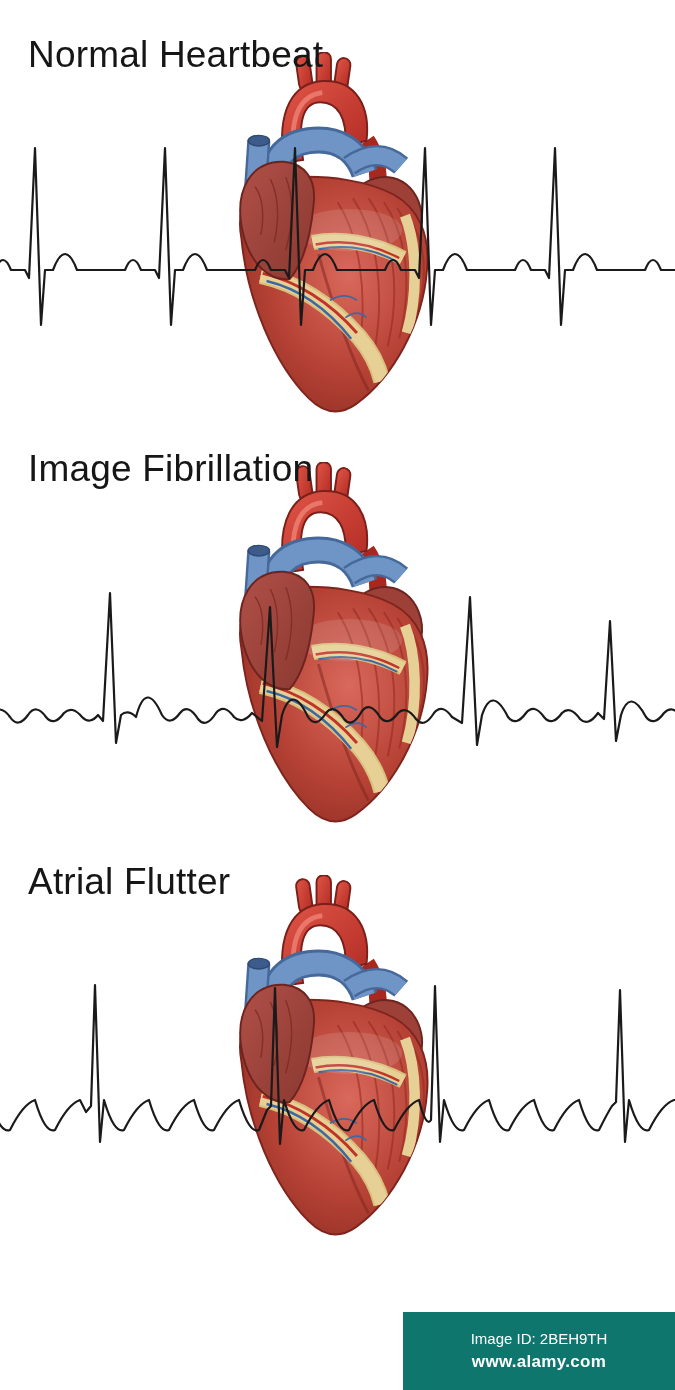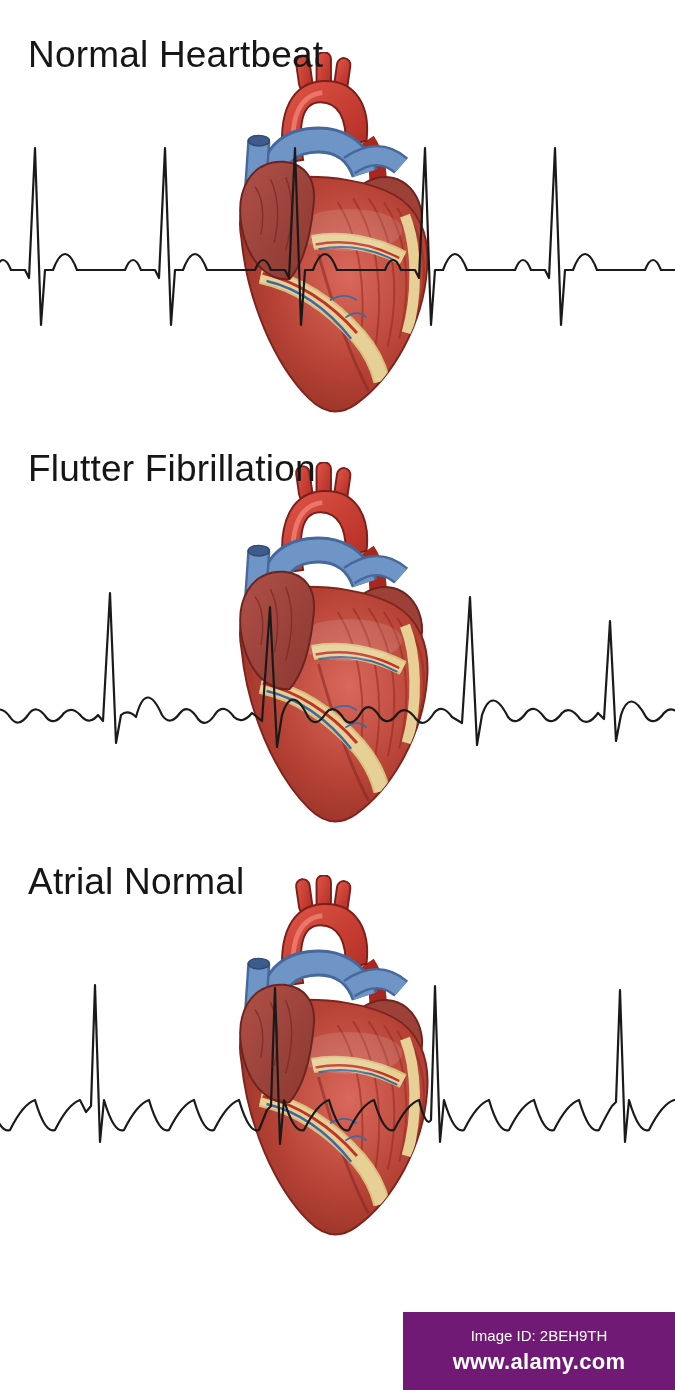--- a/index.html
+++ b/index.html
@@ -7,25 +7,25 @@
     position:relative;width:675px;height:1390px;background:#fff;overflow:hidden;
     font-family:"Liberation Sans", sans-serif;
   }
   .panel-label{
     position:absolute;left:28px;font-size:37px;color:#161616;letter-spacing:.2px;z-index:5;
   }
   .ecg{position:absolute;left:0;width:675px;z-index:3;}
   .ecg path{fill:none;stroke:#1a1a1a;stroke-width:2.2;stroke-linejoin:round;stroke-linecap:round;}
   .heart{position:absolute;left:205px;width:250px;height:385px;z-index:2;}
   #wm{
-    position:absolute;right:0;bottom:0;width:272px;height:78px;background:#701a75;
+    position:absolute;right:0;bottom:0;width:272px;height:78px;background:#0f766e;
     display:flex;flex-direction:column;align-items:center;justify-content:center;gap:5px;z-index:9;
   }
   #wm .wm-id{color:#fff;font-size:15px;}
-  #wm .wm-site{color:#fff;font-size:22px;font-weight:bold;letter-spacing:.3px;}
+  #wm .wm-site{color:#fff;font-size:17px;font-weight:bold;letter-spacing:.3px;}
 </style>
 </head>
 <body>
 
 <div id="stage">
 
   <svg width="0" height="0" style="position:absolute" aria-hidden="true">
     <defs>
       <radialGradient id="gVent" cx="58%" cy="42%" r="75%">
         <stop offset="0%" stop-color="#d9695c"></stop>
@@ -103,29 +103,29 @@
   </svg>
 
   <div class="panel-label" style="top:34px">Normal Heartbeat</div>
   <svg class="heart" style="top:52px" viewBox="0 0 260 400">
       <use href="#heart-art"></use>
     </svg>
   <svg class="ecg" style="top:120px;height:280px" viewBox="0 0 675 280">
     <path d="M -10 150 L -5 150 Q 3 130 11 150 L 25 150 L 29 158 L 35 28 L 41 205 L 45 150 L 53 150 Q 65 118 77 150 L 125 150 Q 133 130 141 150 L 155 150 L 159 158 L 165 28 L 171 205 L 175 150 L 183 150 Q 195 118 207 150 L 255 150 Q 263 130 271 150 L 285 150 L 289 158 L 295 28 L 301 205 L 305 150 L 313 150 Q 325 118 337 150 L 385 150 Q 393 130 401 150 L 415 150 L 419 158 L 425 28 L 431 205 L 435 150 L 443 150 Q 455 118 467 150 L 515 150 Q 523 130 531 150 L 545 150 L 549 158 L 555 28 L 561 205 L 565 150 L 573 150 Q 585 118 597 150 L 645 150 Q 653 130 661 150 L 680 150"></path>
   </svg>
 
-  <div class="panel-label" style="top:448px">Flutter Fibrillation</div>
+  <div class="panel-label" style="top:448px">Image Fibrillation</div>
   <svg class="heart" style="top:462px" viewBox="0 0 260 400">
       <use href="#heart-art"></use>
     </svg>
   <svg class="ecg" style="top:555px;height:300px" viewBox="0 0 675 300">
     <path d="M -10 160 Q 0 148 10 162 Q 18 174 28 160 Q 36 148 46 162 Q 54 172 64 158 Q 72 150 82 162 Q 90 170 98 160 L 103 166 L 110 38 L 116 188 L 121 160 Q 128 154 136 162 Q 146 124 162 160 Q 170 172 180 158 Q 188 148 198 164 Q 206 174 216 158 Q 224 148 234 162 Q 242 170 252 158 L 262 166 L 270 52 L 277 192 L 282 160 Q 292 128 308 162 Q 316 174 326 158 Q 334 148 344 164 Q 352 174 362 156 Q 370 146 380 162 Q 388 172 398 158 Q 406 150 416 164 Q 424 174 434 158 Q 442 148 452 162 L 462 168 L 470 42 L 477 190 L 482 160 Q 492 130 508 162 Q 516 172 526 158 Q 534 148 544 162 Q 552 172 562 158 Q 570 150 580 164 Q 588 172 598 158 L 604 164 L 610 66 L 616 186 L 621 160 Q 630 132 646 162 Q 654 172 664 158 Q 672 150 680 160"></path>
   </svg>
 
-  <div class="panel-label" style="top:861px">Atrial Normal</div>
+  <div class="panel-label" style="top:861px">Atrial Flutter</div>
   <svg class="heart" style="top:875px" viewBox="0 0 260 400">
       <use href="#heart-art"></use>
     </svg>
   <svg class="ecg" style="top:950px;height:300px" viewBox="0 0 675 300">
     <path d="M -10 150 Q 0 184 10 180 Q 23 154 35 150 Q 45 184 55 180 Q 68 154 80 150 L 86 162 L 91 156 L 95 35 L 100 192 L 104 150 Q 114 184 124 180 Q 137 154 149 150 Q 159 184 169 180 Q 182 154 194 150 Q 204 184 214 180 Q 227 154 239 150 Q 249 184 259 180 L 267 160 L 271 156 L 275 38 L 280 194 L 284 150 Q 294 184 304 180 Q 317 154 329 150 Q 339 184 349 180 Q 362 154 374 150 Q 384 184 394 180 Q 407 154 419 150 Q 426 178 431 170 L 435 36 L 440 192 L 444 150 Q 454 184 464 180 Q 477 154 489 150 Q 499 184 509 180 Q 522 154 534 150 Q 544 184 554 180 Q 567 154 579 150 Q 589 184 599 180 Q 608 162 612 156 L 616 152 L 620 40 L 625 192 L 629 150 Q 639 184 649 180 Q 662 154 674 150 L 680 150"></path>
   </svg>
 
   <div id="wm">
     <div class="wm-id">Image ID: 2BEH9TH</div>
     <div class="wm-site">www.alamy.com</div>

